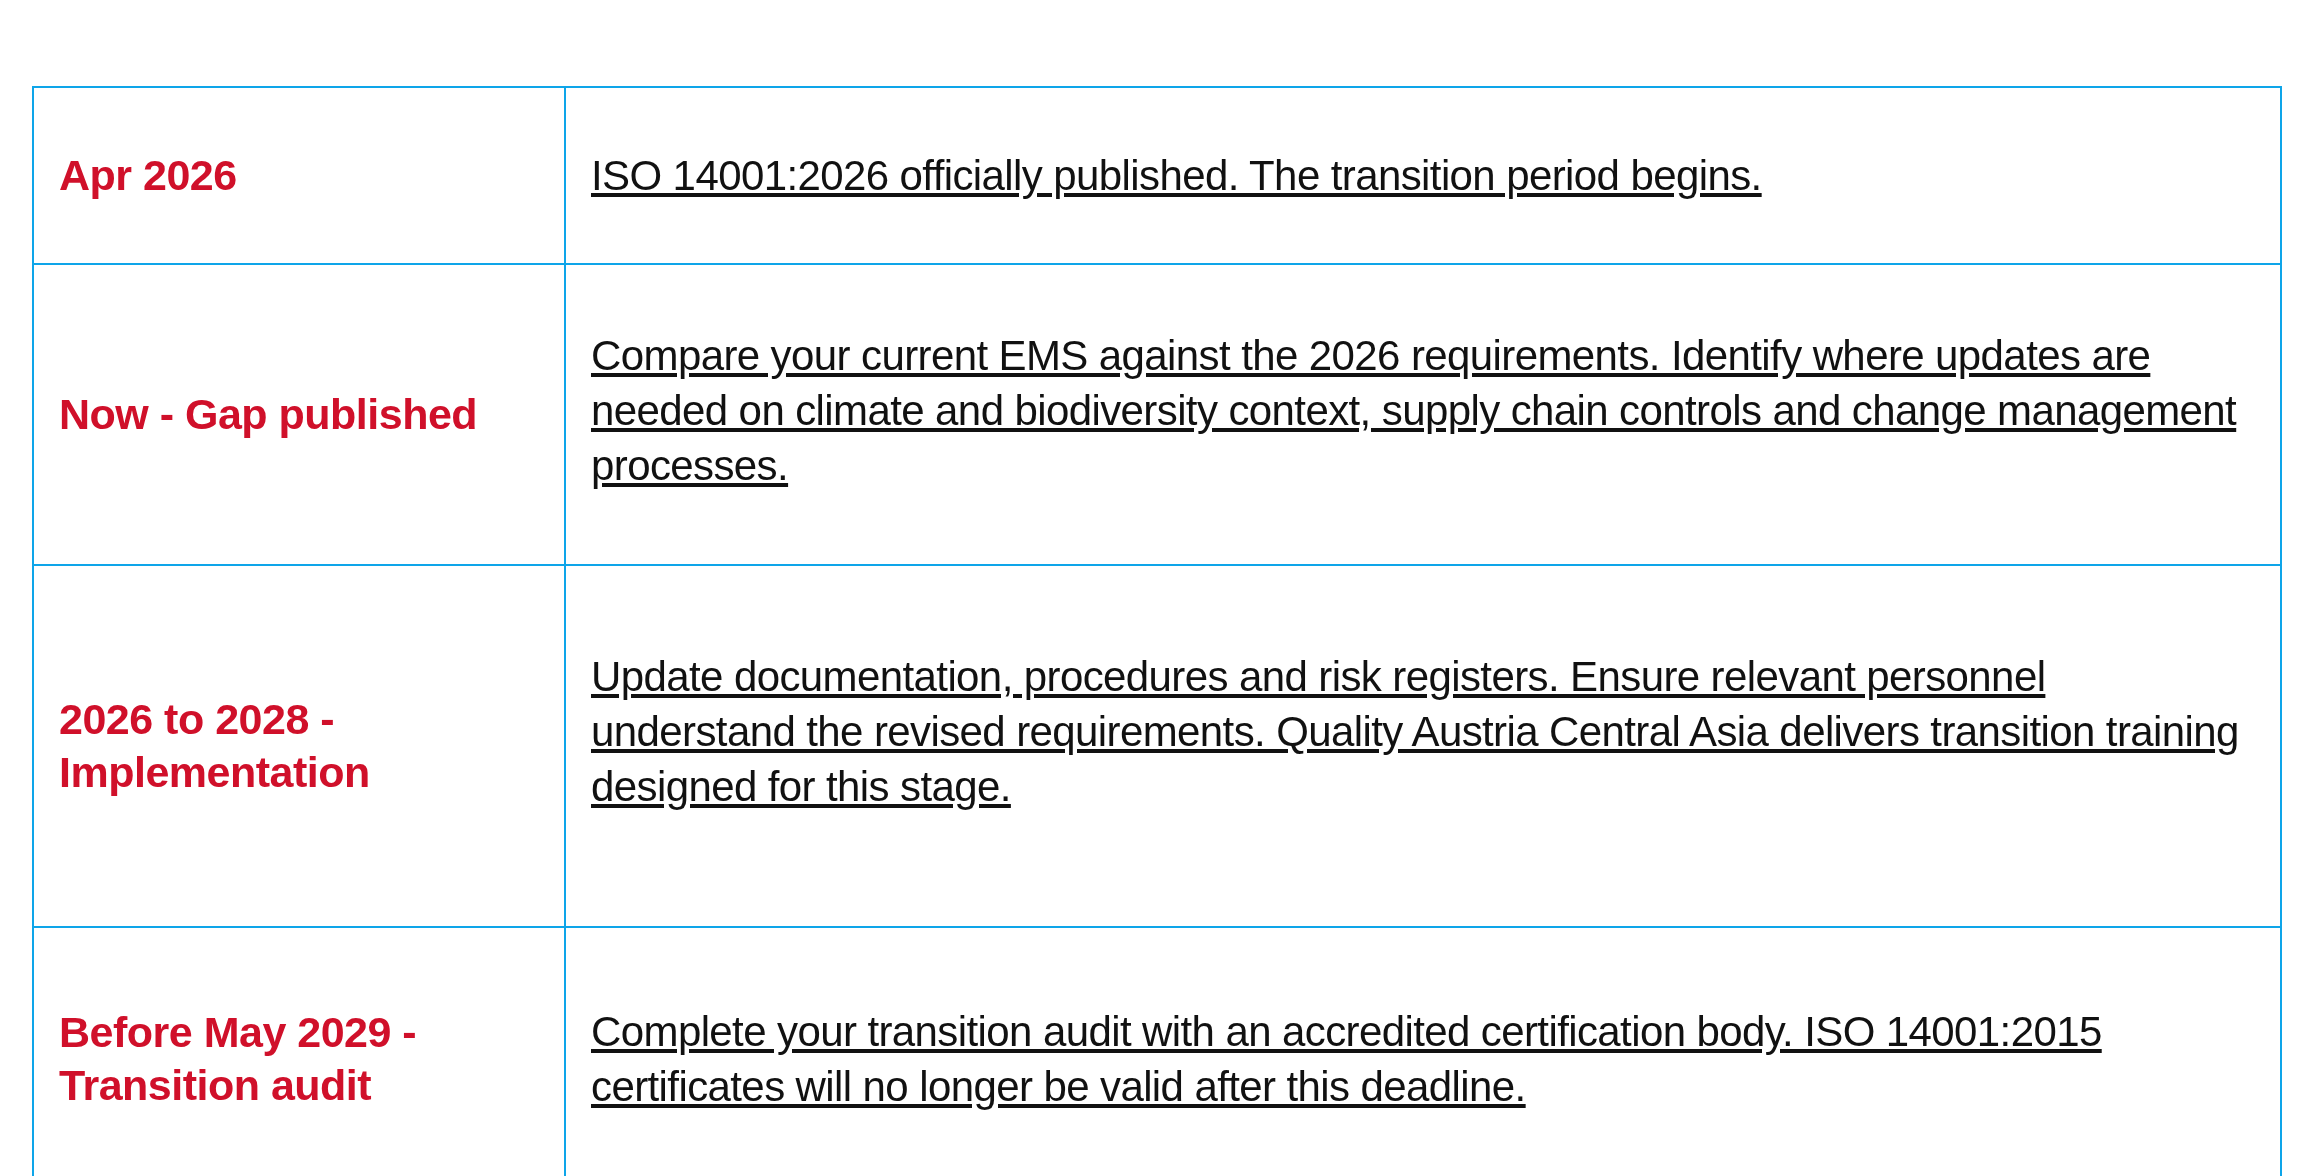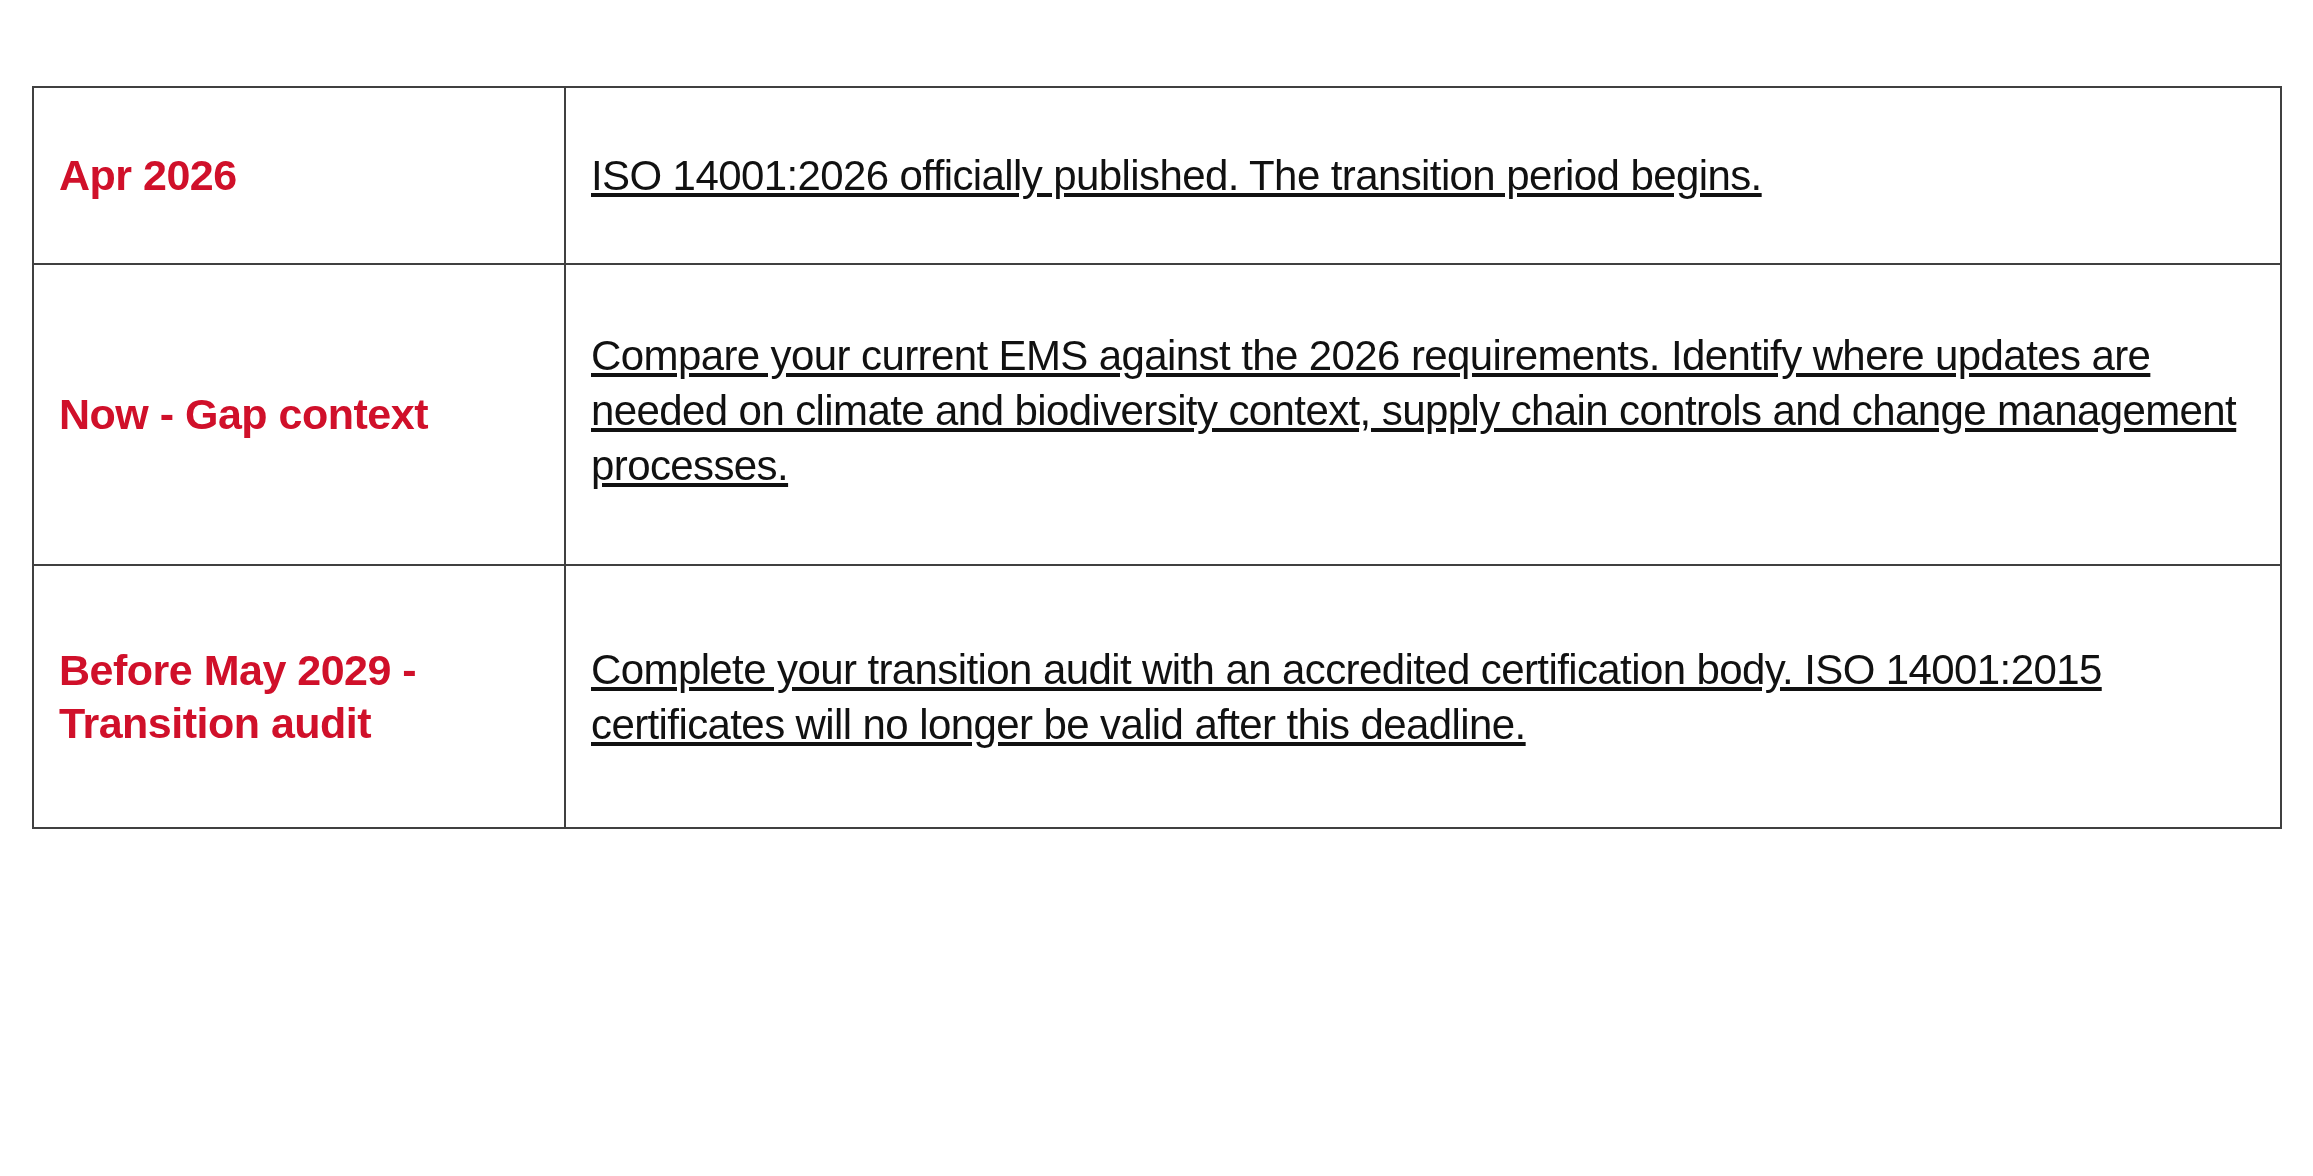--- a/index.html
+++ b/index.html
@@ -16,21 +16,21 @@
     }
     .timeline-table {
       position: absolute;
       left: 32px;
       top: 86px;
       width: 2250px;
       border-collapse: collapse;
       table-layout: fixed;
     }
     .timeline-table td {
-      border: 2px solid #404040;
+      border: 2px solid #0ea5e9;
       vertical-align: middle;
       padding: 0 26px 0 25px;
     }
     .col-label { width: 532px; }
     .col-desc { width: auto; }
     .label-cell {
       color: #d0102a;
       font-weight: bold;
       font-size: 43px;
       line-height: 53px;
@@ -59,21 +59,25 @@
   <colgroup>
     <col class="col-label">
     <col class="col-desc">
   </colgroup>
   <tbody>
     <tr class="row-1">
       <td class="label-cell">Apr 2026</td>
       <td class="desc-cell">ISO 14001:2026 officially published. The transition period begins.</td>
     </tr>
     <tr class="row-2">
-      <td class="label-cell">Now - Gap context</td>
+      <td class="label-cell">Now - Gap published</td>
       <td class="desc-cell">Compare your current EMS against the 2026 requirements. Identify where updates are needed on climate and biodiversity context, supply chain controls and change management processes.</td>
+    </tr>
+    <tr class="row-3">
+      <td class="label-cell">2026 to 2028 - Implementation</td>
+      <td class="desc-cell">Update documentation, procedures and risk registers. Ensure relevant personnel understand the revised requirements. Quality Austria Central Asia delivers transition training designed for this stage.</td>
     </tr>
     <tr class="row-4">
       <td class="label-cell">Before May 2029 - Transition audit</td>
       <td class="desc-cell">Complete your transition audit with an accredited certification body. ISO 14001:2015 certificates will no longer be valid after this deadline.</td>
     </tr>
   </tbody>
 </table>
 
 </body></html>

